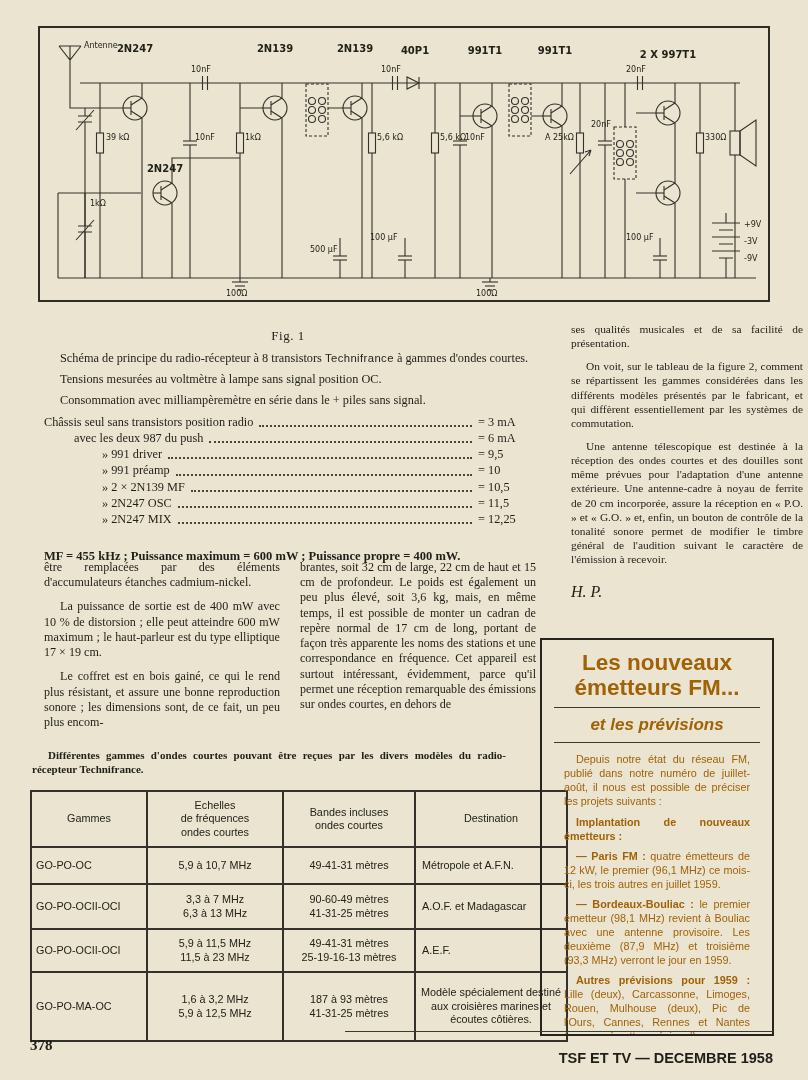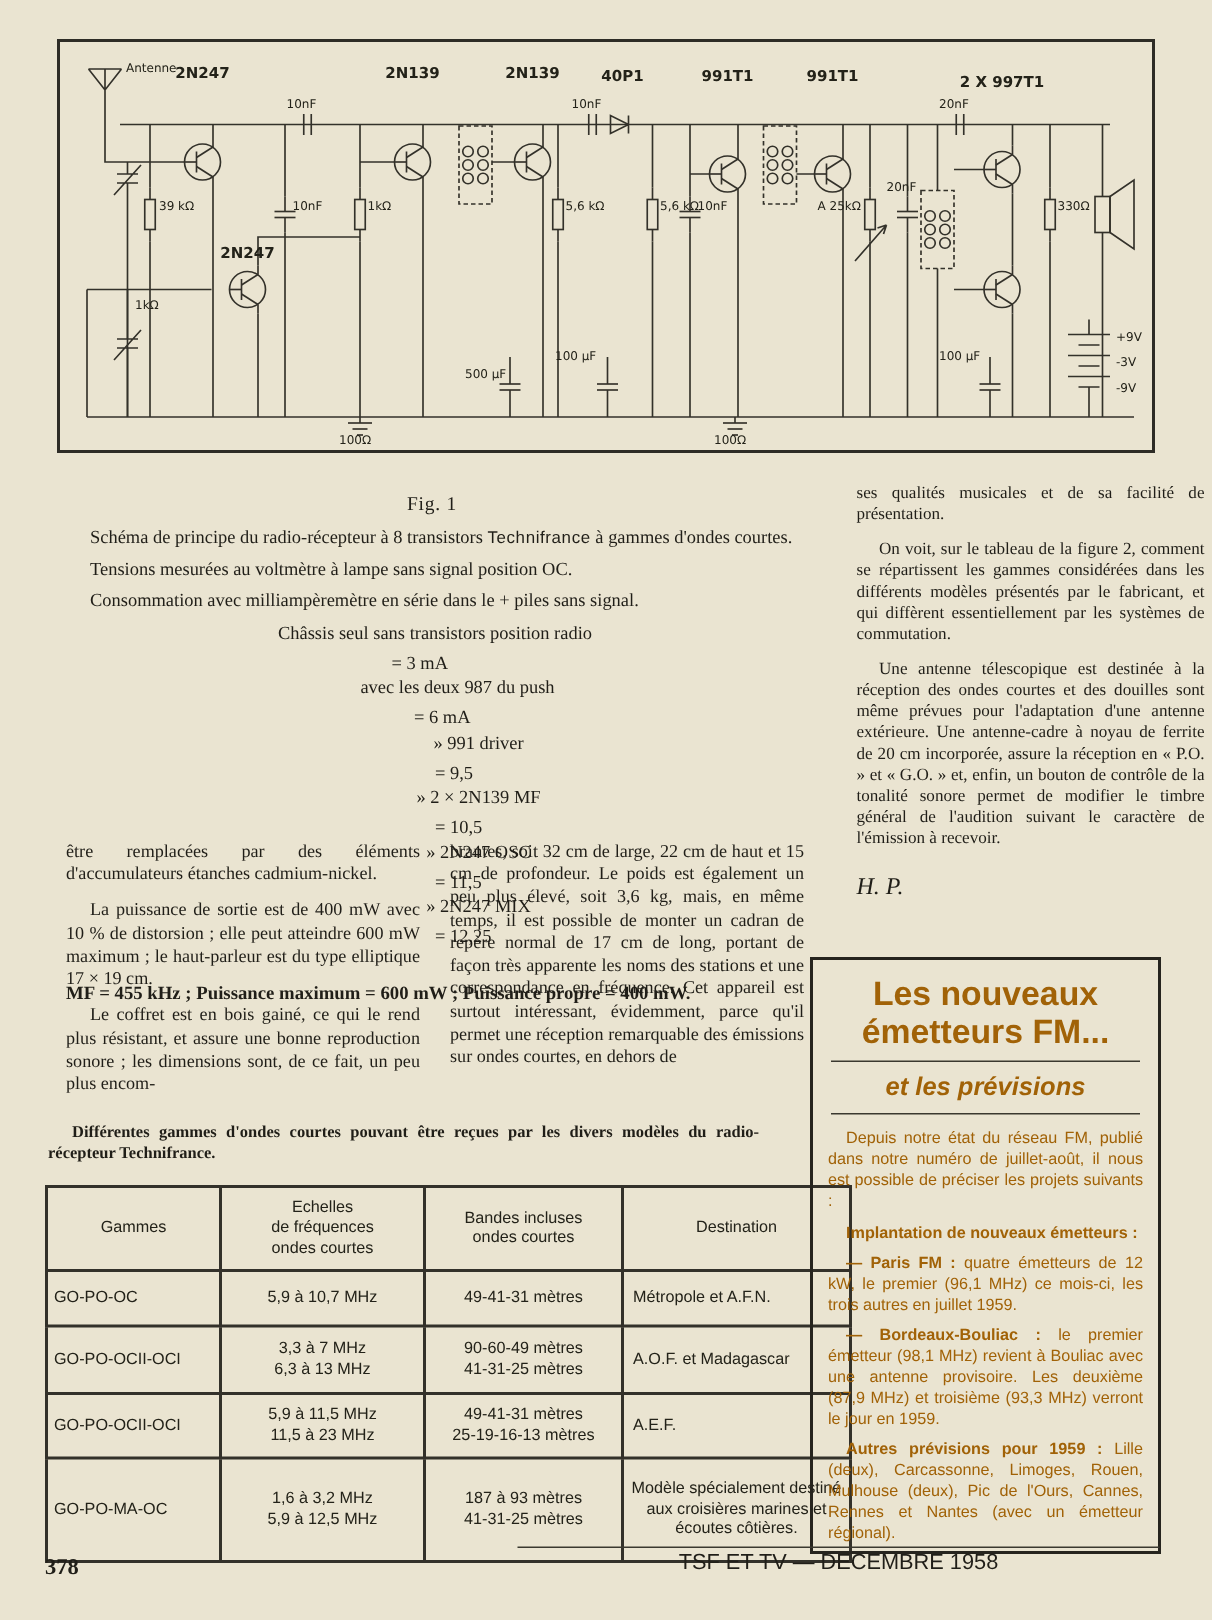--- a/index.html
+++ b/index.html
@@ -15,21 +15,21 @@
   .sch-clabel{font-family:"DejaVu Sans",sans-serif;font-size:8px;fill:#232219;}
 
   .fig-caption{position:absolute;left:38px;top:328px;width:500px;text-align:center;
                font-size:13px;letter-spacing:.5px;}
 
   
   .intro{position:absolute;left:44px;top:351px;width:492px;font-size:12.3px;line-height:1.24;}
   .intro p{margin:0 0 6px;text-indent:16px;text-align:justify;}
   .brand{font-family:"Liberation Sans",sans-serif;font-size:11.3px;letter-spacing:.4px;}
   .cons-list{margin:2px 0 2px;}
-  .cons-row{display:flex;align-items:center;margin-bottom:1px;flex-direction:column;}
+  .cons-row{display:flex;align-items:flex-end;margin-bottom:1px;}
   .cons-row .lbl{white-space:nowrap;}
   .cons-row .dots{flex:1;border-bottom:2px dotted #4a463c;margin:0 6px 3px 6px;}
   .cons-row .val{white-space:nowrap;min-width:58px;}
   .cons-list .cons-row:nth-child(2){padding-left:30px;}
   .cons-list .cons-row:nth-child(n+3){padding-left:58px;}
   .mf-line{font-weight:bold;font-size:12.5px;margin-top:22px;}
 
   
   .twocol{position:absolute;left:44px;top:560px;width:492px;display:flex;gap:20px;}
   .twocol .col{flex:1;font-size:12.1px;line-height:1.26;text-align:justify;}
@@ -58,28 +58,28 @@
   .gamme-table td.c-dest.center{text-align:center;padding-left:4px;}
 
   
   .fm-box{position:absolute;left:540px;top:638px;width:234px;height:398px;
           border:2.5px solid #26241e;box-sizing:border-box;padding:10px 10px 6px;
           font-family:"Liberation Sans",sans-serif;color:#a16207;overflow:hidden;}
   .fm-title{font-size:22.5px;font-weight:bold;text-align:center;line-height:1.12;}
   .fm-rule{border:none;border-top:1.3px solid #3a382f;margin:7px 2px;}
   .fm-subtitle{font-size:17px;font-weight:bold;font-style:italic;text-align:center;}
   .fm-body{font-size:10.8px;line-height:1.3;text-align:justify;margin-top:9px;}
-  .fm-body p{margin:0 0 6px;text-indent:12px;}
+  .fm-body p{margin:0 12px 6px;text-indent:12px;}
   .fm-lead{font-weight:bold;}
 
   
   .footer-num{position:absolute;left:30px;top:1037px;font-size:15px;font-weight:bold;}
   .footer-right{position:absolute;left:345px;top:1031px;width:428px;
-                border-top:1.5px solid #3a382f;padding-top:2px;text-align:center;
-                font-family:"Liberation Sans",sans-serif;font-weight:normal;font-size:14.5px;}
+                border-top:1.5px solid #3a382f;padding-top:18px;text-align:right;
+                font-family:"Liberation Sans",sans-serif;font-weight:bold;font-size:14.5px;}
 </style>
 </head>
 <body>
 
 <div class="page">
 
   <div class="schematic-box">
     <svg viewBox="0 0 728 272">
       <defs>
         <g id="npn">
@@ -265,20 +265,25 @@
         <span class="lbl">avec les deux 987 du push</span>
           <span class="dots"></span>
           <span class="val">= 6 mA</span>
       </div>
       <div class="cons-row">
         <span class="lbl">» 991 driver</span>
           <span class="dots"></span>
           <span class="val">= 9,5</span>
       </div>
       <div class="cons-row">
+        <span class="lbl">» 991 préamp</span>
+          <span class="dots"></span>
+          <span class="val">= 10</span>
+      </div>
+      <div class="cons-row">
         <span class="lbl">» 2 × 2N139 MF</span>
           <span class="dots"></span>
           <span class="val">= 10,5</span>
       </div>
       <div class="cons-row">
         <span class="lbl">» 2N247 OSC</span>
           <span class="dots"></span>
           <span class="val">= 11,5</span>
       </div>
       <div class="cons-row">

